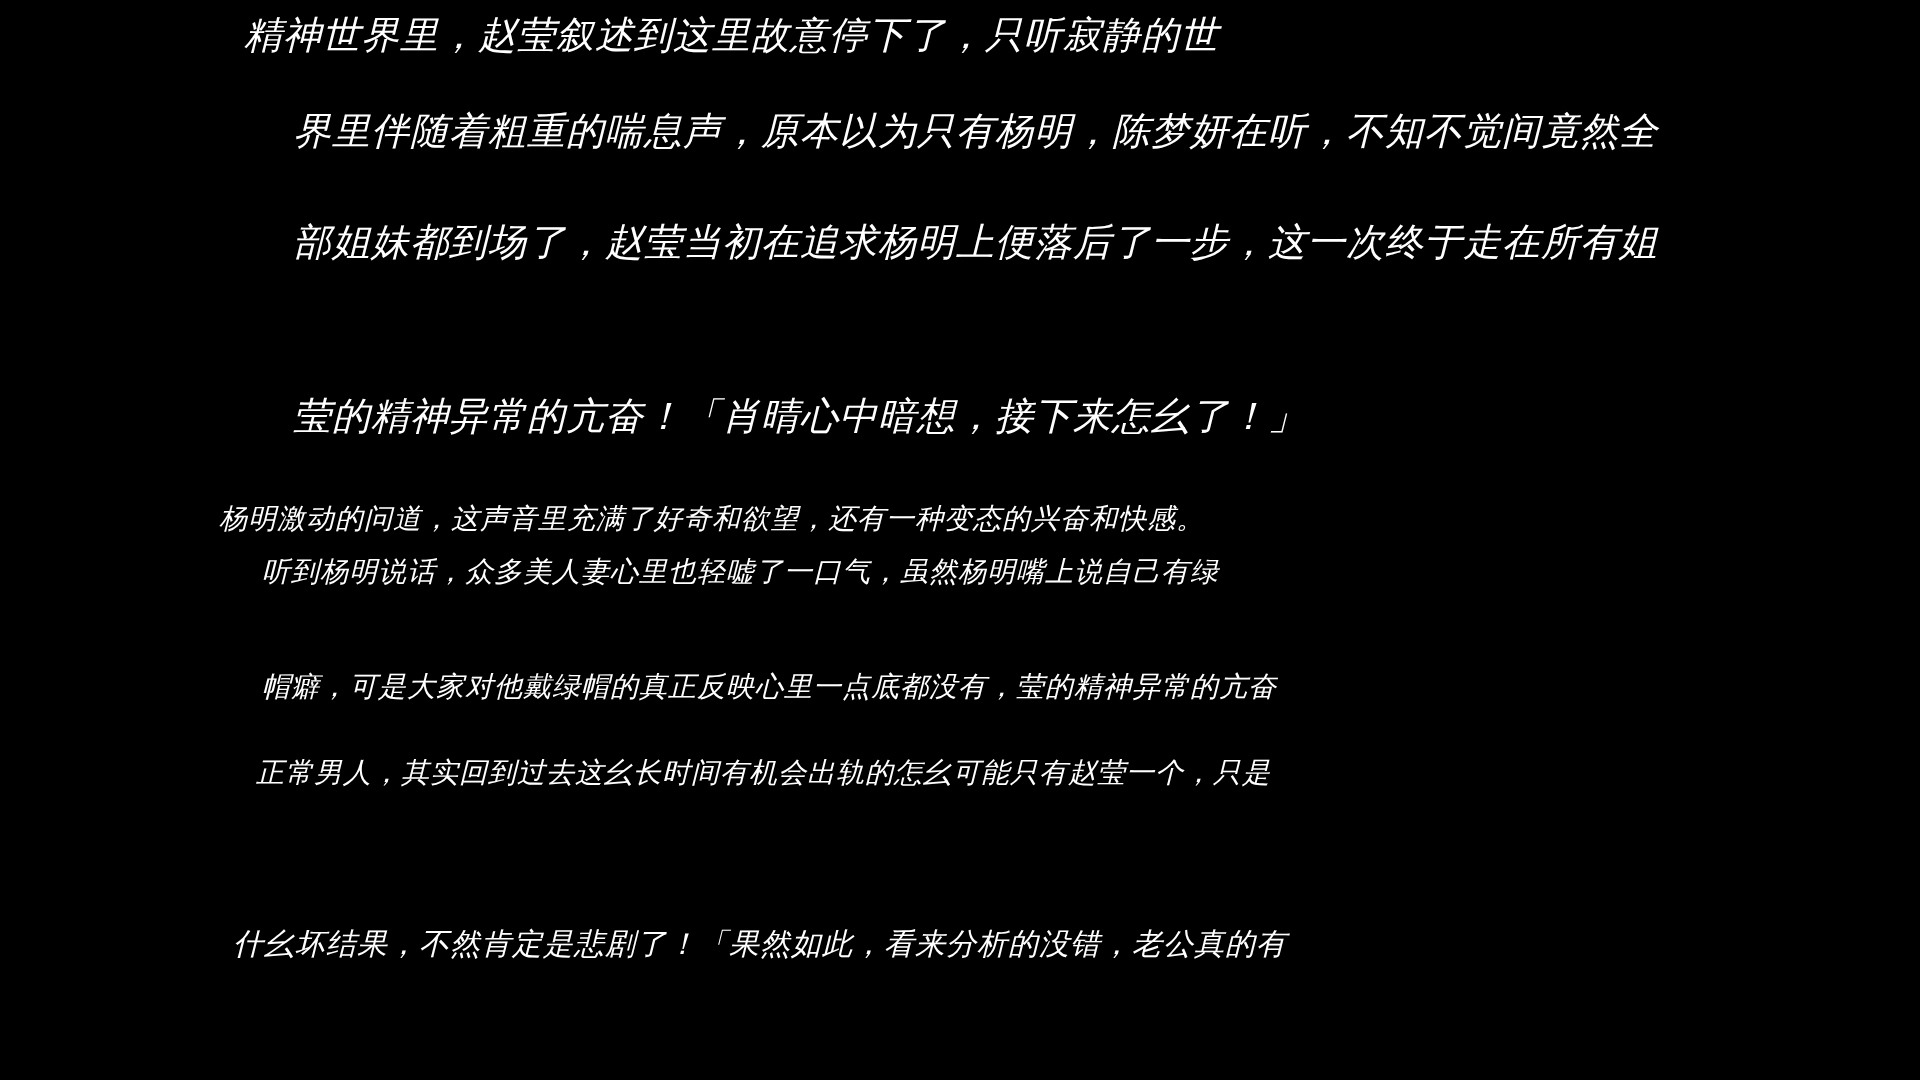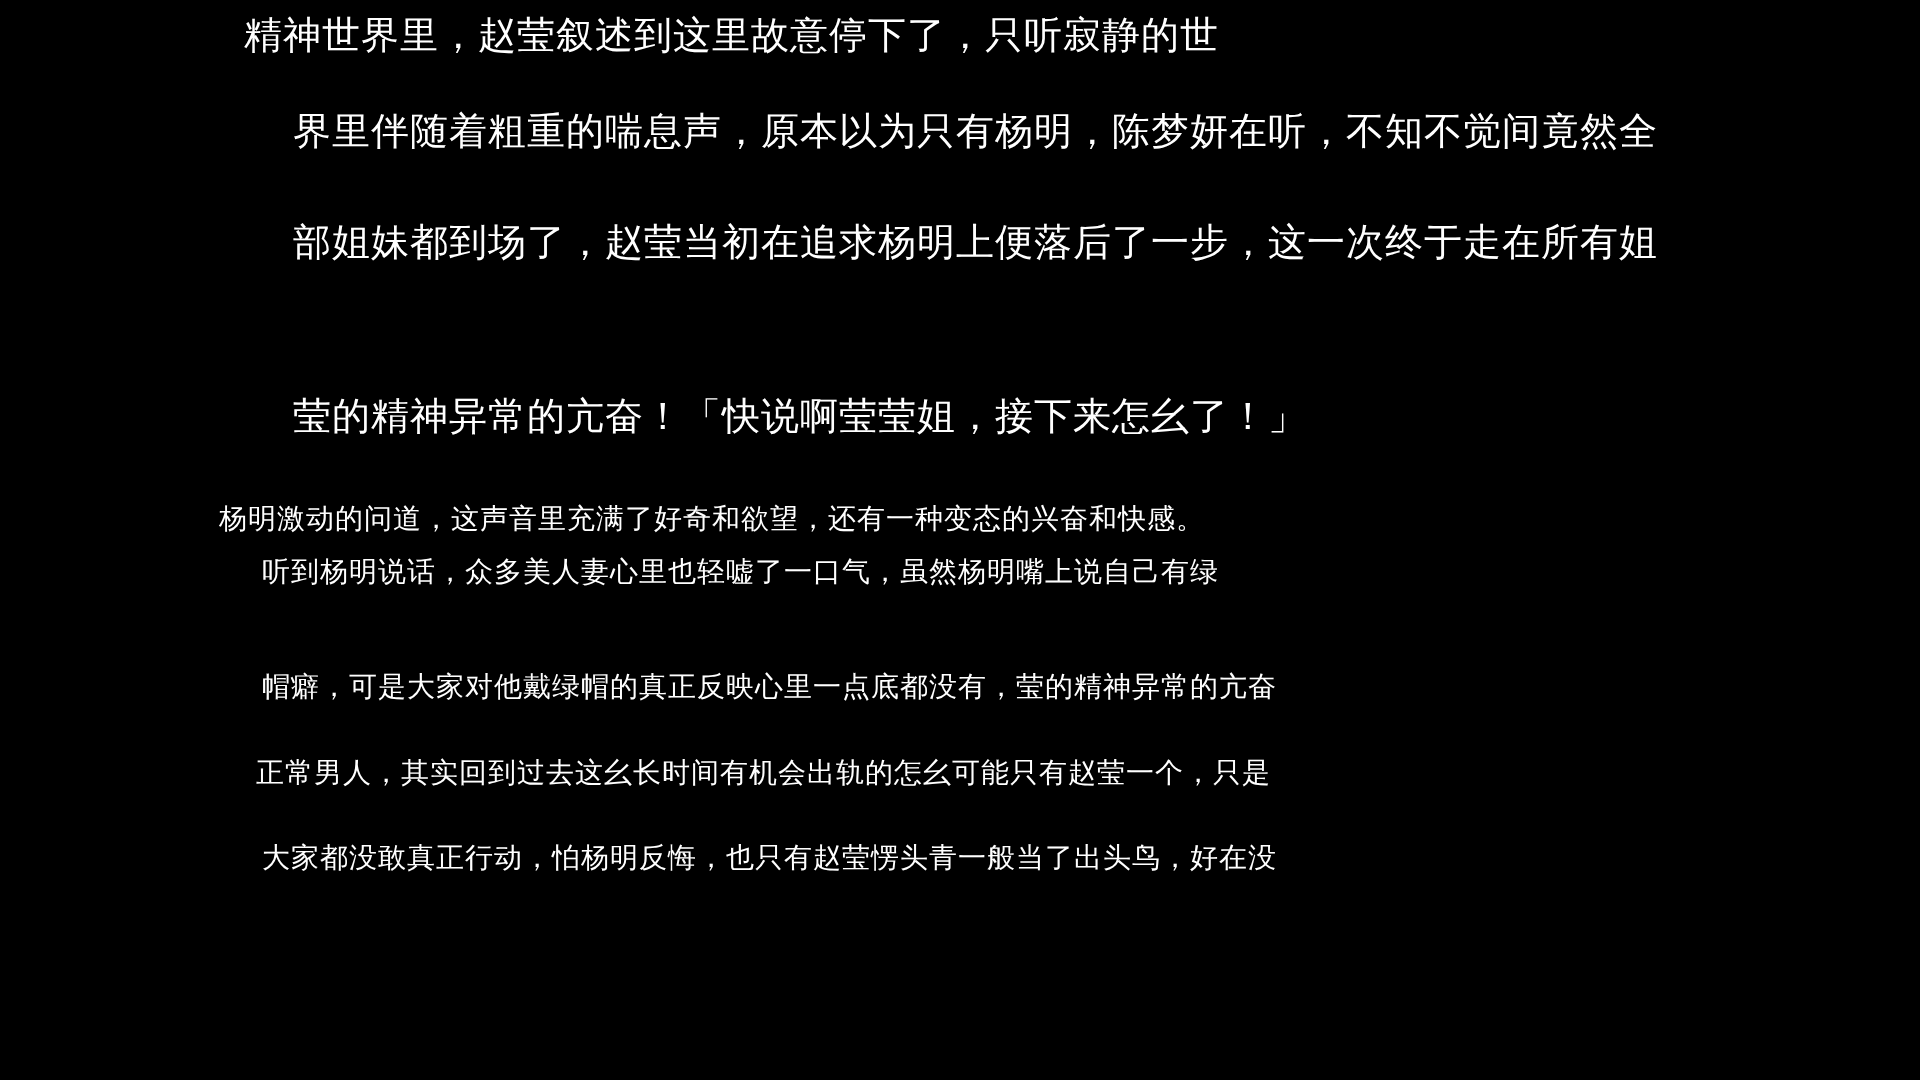--- a/index.html
+++ b/index.html
@@ -11,20 +11,21 @@
     height: 1080px;
     background: #000000;
     overflow: hidden;
     position: relative;
     font-family: "Liberation Sans", "DejaVu Sans", sans-serif;
   }
   .reader-page {
     position: absolute;
     inset: 0;
     background: #000000;
+    font-style: italic;
   }
   .line {
     position: absolute;
     color: #ffffff;
     white-space: nowrap;
     line-height: 1.15;
     letter-spacing: 1px;
     font-weight: 400;
   }
   
@@ -46,19 +47,19 @@
   .l11 { left: 233px; top: 927px; }
   .l12 { left: 229px; top: 966px; }
 </style>
 </head>
 <body>
 
 <div class="reader-page">
   <div class="line blk-a l1">精神世界里，赵莹叙述到这里故意停下了，只听寂静的世</div>
   <div class="line blk-a l2">界里伴随着粗重的喘息声，原本以为只有杨明，陈梦妍在听，不知不觉间竟然全</div>
   <div class="line blk-a l3">部姐妹都到场了，赵莹当初在追求杨明上便落后了一步，这一次终于走在所有姐</div>
-  <div class="line blk-a l5">莹的精神异常的亢奋！「快说啊莹莹姐，接下来怎幺了！」</div>
+  <div class="line blk-a l5">莹的精神异常的亢奋！「肖晴心中暗想，接下来怎幺了！」</div>
   <div class="line blk-b l6">杨明激动的问道，这声音里充满了好奇和欲望，还有一种变态的兴奋和快感。</div>
   <div class="line blk-b l7">听到杨明说话，众多美人妻心里也轻嘘了一口气，虽然杨明嘴上说自己有绿</div>
   <div class="line blk-b l8">帽癖，可是大家对他戴绿帽的真正反映心里一点底都没有，莹的精神异常的亢奋</div>
   <div class="line blk-b l9">正常男人，其实回到过去这幺长时间有机会出轨的怎幺可能只有赵莹一个，只是</div>
-  <div class="line blk-b l10">大家都没敢真正行动，怕杨明反悔，也只有赵莹愣头青一般当了出头鸟，好在没</div>
+  <div class="line blk-c l11">什幺坏结果，不然肯定是悲剧了！「果然如此，看来分析的没错，老公真的有</div>
 </div>
 
 </body></html>

